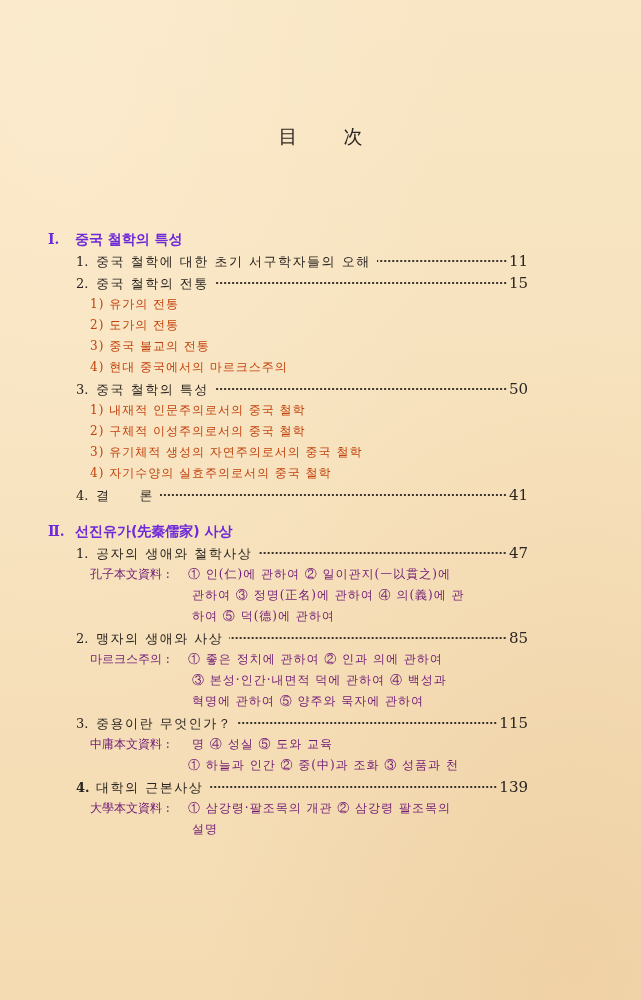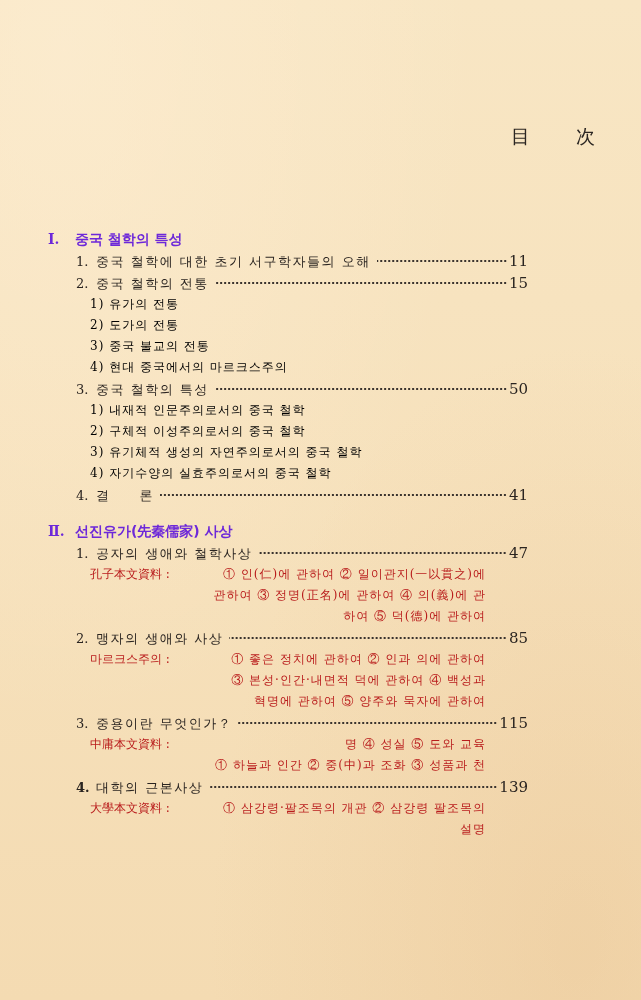--- a/index.html
+++ b/index.html
@@ -17,21 +17,21 @@
       position: relative;
       overflow: hidden;
       font-family: "DejaVu Serif", "Liberation Serif", serif;
       color: #2a2420;
     }
     .page-title {
       position: absolute;
       top: 124px;
       left: 0;
       width: 641px;
-      text-align: right;
+      text-align: center;
       font-size: 19px;
       letter-spacing: 46px;
       padding-left: 46px;
       box-sizing: border-box;
       color: #2b2622;
     }
     .toc {
       position: absolute;
       left: 48px;
       top: 228px;
@@ -88,44 +88,43 @@
       min-width: 14px;
       text-align: right;
     }
     .sub {
       height: 21px;
       line-height: 21px;
       font-size: 12px;
       padding-left: 42px;
       white-space: nowrap;
       letter-spacing: 1px;
-      color: #000000;
+      color: #c2410c;
     }
     .material {
       display: flex;
       font-size: 12px;
       padding-left: 42px;
       line-height: 21px;
-      color: #b91c1c;
+      color: #701a75;
     }
     .material .label {
       white-space: nowrap;
       width: 102px;
       flex: none;
       letter-spacing: 0px;
     }
     .material .body {
       width: 294px;
       letter-spacing: 1px;
     }
     .material .body .line {
       display: block;
       white-space: nowrap;
       height: 21px;
-      text-align: right;
     }
     .material .body .line.first {
       margin-left: -4px;
     }
     .bold-num {
       font-weight: bold;
     }
   </style>
 </head>
 <body>

